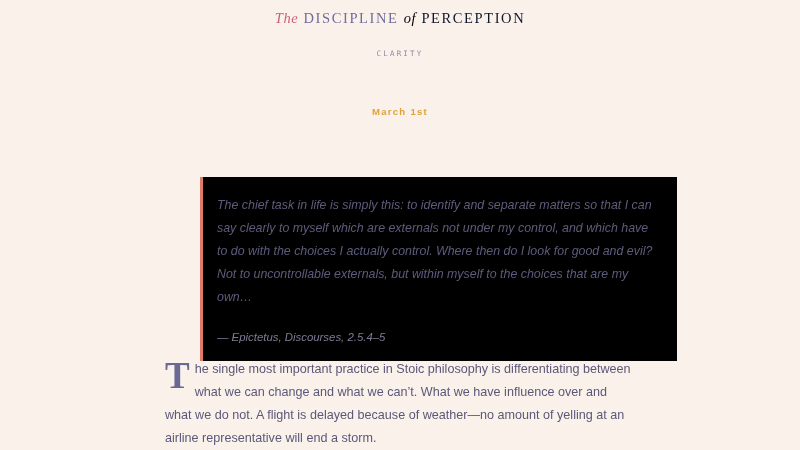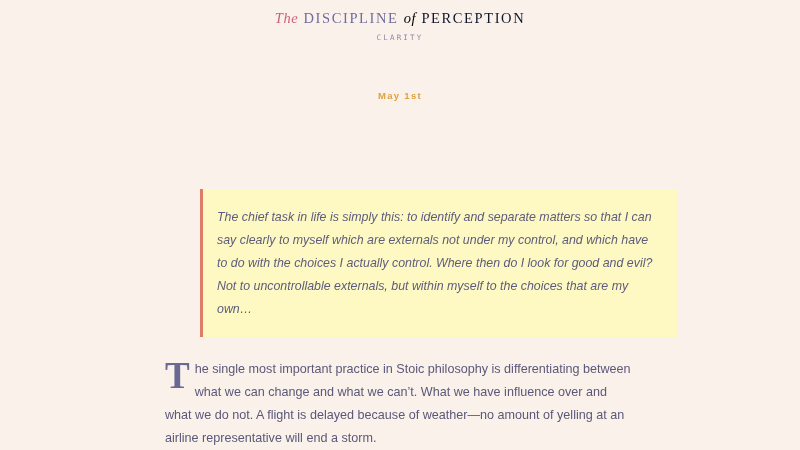--- a/index.html
+++ b/index.html
@@ -47,21 +47,21 @@
   }
   .mw-of {
     font-style: italic;
     color: #000000;
     letter-spacing: 0.6px;
   }
   .mw-perception {
     color: #0f172a;
   }
   .masthead-sub {
-    margin-top: 8px;
+    margin-top: 24px;
     font-family: "DejaVu Sans Mono", monospace;
     font-size: 7.5px;
     letter-spacing: 2.2px;
     color: #8D8AA6;
     line-height: 1;
   }
 
   
   .entry-header {
     text-align: center;
@@ -82,24 +82,24 @@
     font-size: 25px;
     letter-spacing: 0.3px;
     color: #514E77;
     line-height: 1;
   }
 
   
   .quote-block {
     position: absolute;
     left: 160px;
-    top: 173px;
+    top: 161px;
     width: 477px;
     box-sizing: border-box;
-    background: #fef9c3;
+    background: #000000;
     border-left: 3px solid #E07B6A;
     padding: 17px 20px 16px 14px;
   }
   .quote-text {
     margin: 0;
     font-family: "Liberation Sans", sans-serif;
     font-style: italic;
     font-size: 12.4px;
     line-height: 23px;
     color: #5D5C7C;
@@ -142,24 +142,25 @@
 <body>
 
 <div class="page">
 
   <header class="masthead">
     <div class="masthead-title"><span class="mw-the">The</span> <span class="mw-discipline">DISCIPLINE</span> <span class="mw-of">of</span> <span class="mw-perception">PERCEPTION</span></div>
     <div class="masthead-sub">CLARITY</div>
   </header>
 
   <section class="entry-header">
-    <div class="entry-date">May 1st</div>
+    <div class="entry-date">March 1st</div>
   </section>
 
   <blockquote class="quote-block">
     <p class="quote-text">The chief task in life is simply this: to identify and separate matters so that I can say clearly to myself which are externals not under my control, and which have to do with the choices I actually control. Where then do I look for good and evil? Not to uncontrollable externals, but within myself to the choices that are my own…</p>
+    <p class="quote-attrib">— Epictetus, Discourses, 2.5.4–5</p>
   </blockquote>
 
   <section class="body-copy">
     <p class="body-para"><span class="dropcap">T</span><span>he single most important practice in Stoic philosophy is differentiating between what we can change and what we can’t. What we have influence over and what we do not. A flight is delayed because of weather—no amount of yelling at an airline representative will end a storm.</span></p>
   </section>
 
 </div>
 
 </body></html>

